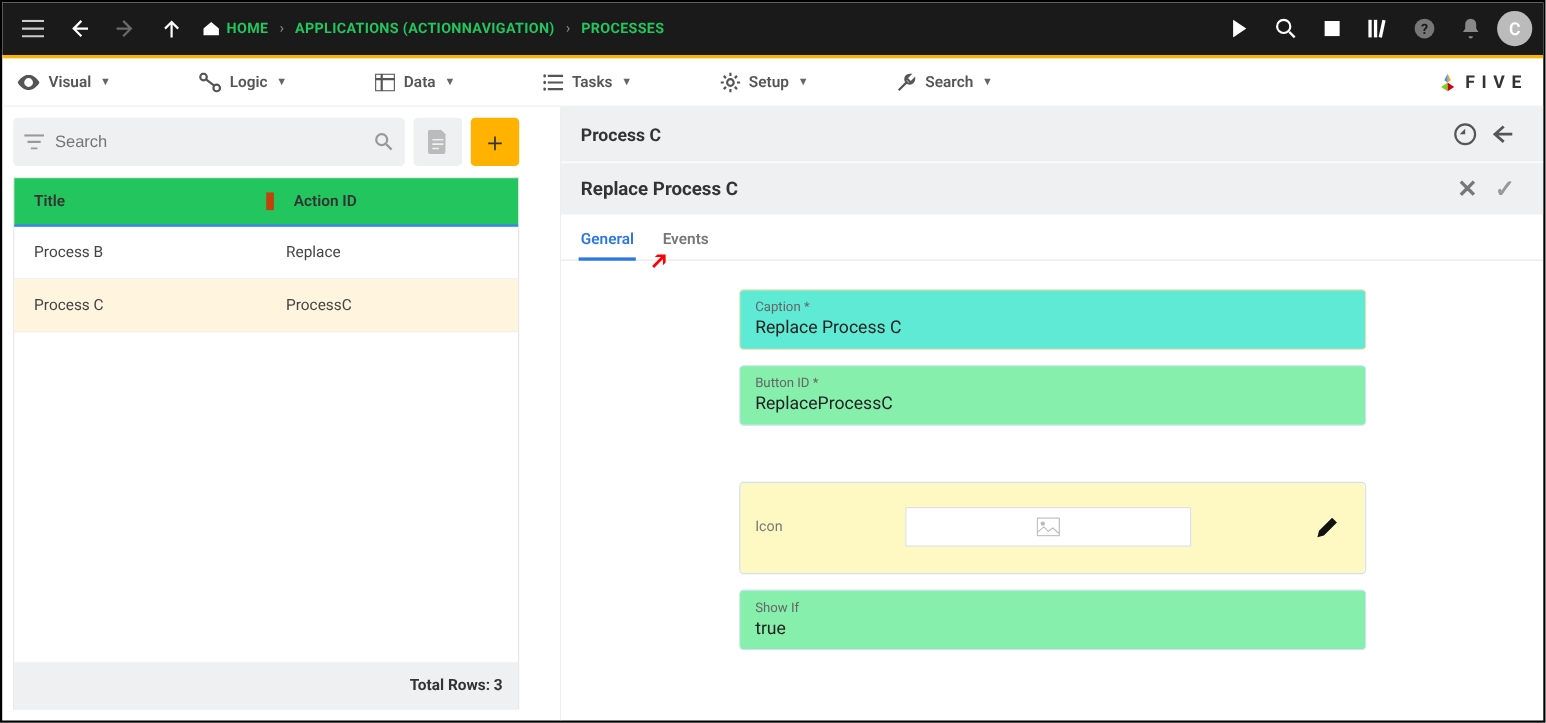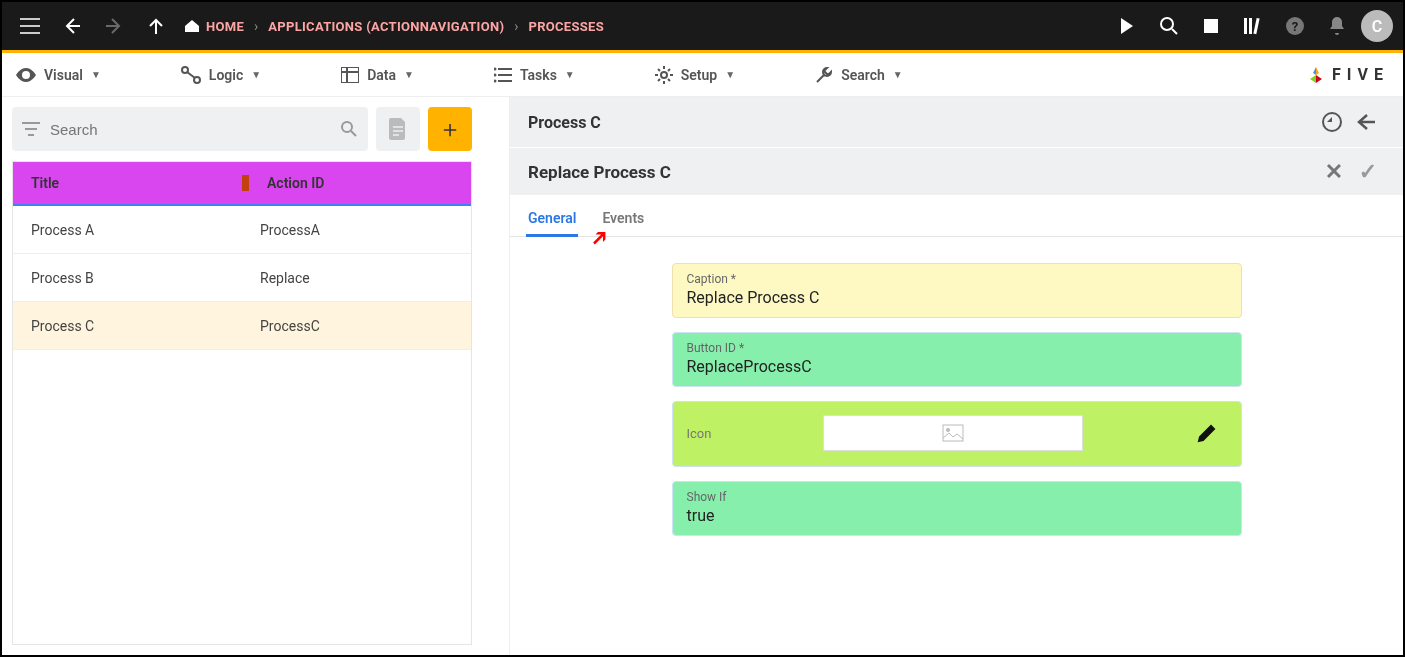--- a/index.html
+++ b/index.html
@@ -35,21 +35,21 @@
   .breadcrumb {
     display: flex;
     align-items: center;
     gap: 10px;
     margin-left: 4px;
   }
   .breadcrumb .bc-item {
     font-size: 13px;
     font-weight: 700;
     letter-spacing: 0.3px;
-    color: #fca5a5;
+    color: #22c55e;
     cursor: pointer;
     display: flex;
     align-items: center;
     gap: 6px;
   }
   .breadcrumb .bc-sep { color: #888; font-size: 14px; }
   .topbar .spacer { flex: 1; }
   .topbar .avatar {
     width: 32px; height: 32px; border-radius: 50%; background: #bbb;
     display:flex;align-items:center;justify-content:center;
@@ -126,21 +126,21 @@
   .sq-btn.file { background:#eef0f2;color:#888; }
   .sq-btn.add { background:#ffb300;color:#333;font-size:24px;font-weight:400; }
 
   .table-wrap {
     border:1px solid #e5e5e5;
     flex:1;
     display:flex;flex-direction:column;
     background:#fff;
   }
   .thead {
-    display:flex;background:#d946ef;height:44px;align-items:center;
+    display:flex;background:#22c55e;height:44px;align-items:center;
     font-weight:600;color:#333;font-size:14px;
     border-bottom:2px solid #3b82f6;
     justify-content:center;
   }
   .thead .th, .trow .td { padding:0 18px; }
   .col-title { width:50%; }
   .col-action { width:50%; border-left:0; }
   .thead .col-action { border-left:7px solid #c2410c; }
   .trow {
     display:flex;height:48px;align-items:center;
@@ -199,26 +199,27 @@
   .form {
     padding:26px 18px;
     display:flex;flex-direction:column;gap:14px;
     align-items:center;
   }
   .field {
     width:570px;border-radius:4px;padding:8px 14px 10px 14px;
   }
   .field .lbl { font-size:12px;color:#666;margin-bottom:2px; }
   .field .val { font-size:16px;color:#222; }
-  .field.caption { background:#fef9c3;border:1px solid #f0e0b0; }
+  .field.caption { background:#5eead4;border:1px solid #f0e0b0; }
   .field.blue { background:#86efac;border:1px solid #cfe2f5; }
   .field.icon-row {
     display:flex;align-items:center;gap:16px;
-    background:#bef264;border:1px solid #cfe2f5;
-    height:66px;
+    background:#fef9c3;border:1px solid #cfe2f5;
+    height:84px;
+    margin-top:37px;
   }
   .field.icon-row .lbl { flex:0 0 120px;font-size:13px;color:#777;margin:0; }
   .icon-pick {
     flex:0 0 260px;height:36px;background:#fff;border:1px solid #ddd;
     display:flex;align-items:center;justify-content:center;color:#bbb;
   }
   .edit-ic { margin-left:auto;margin-right:10px;color:#222;cursor:pointer; }
 
   svg { display:block; }
 </style>
@@ -385,31 +386,28 @@
       </div>
       <div class="sq-btn add">＋</div>
     </div>
 
     <div class="table-wrap">
       <div class="thead">
         <div class="th col-title">Title</div>
         <div class="th col-action">Action ID</div>
       </div>
       <div class="trow">
-        <div class="td col-title">Process A</div>
-        <div class="td col-action">ProcessA</div>
-      </div>
-      <div class="trow">
         <div class="td col-title">Process B</div>
         <div class="td col-action">Replace</div>
       </div>
       <div class="trow sel">
         <div class="td col-title">Process C</div>
         <div class="td col-action">ProcessC</div>
       </div>
+      <div class="tfoot">Total Rows: 3</div>
     </div>
   </div>
 
   <div class="right">
     <div class="r-header">
       <span>Process C</span>
       <span class="sp"></span>
       <span class="hicon">
         <svg width="22" height="22" viewBox="0 0 22 22">
             <circle cx="11" cy="11" r="9" stroke="#555" stroke-width="2" fill="none"></circle>

